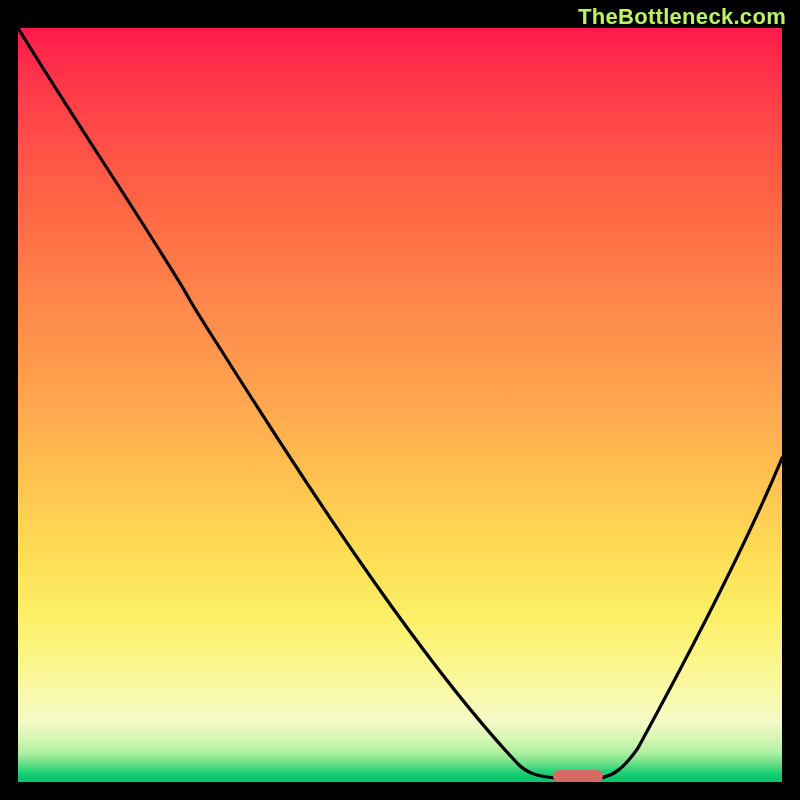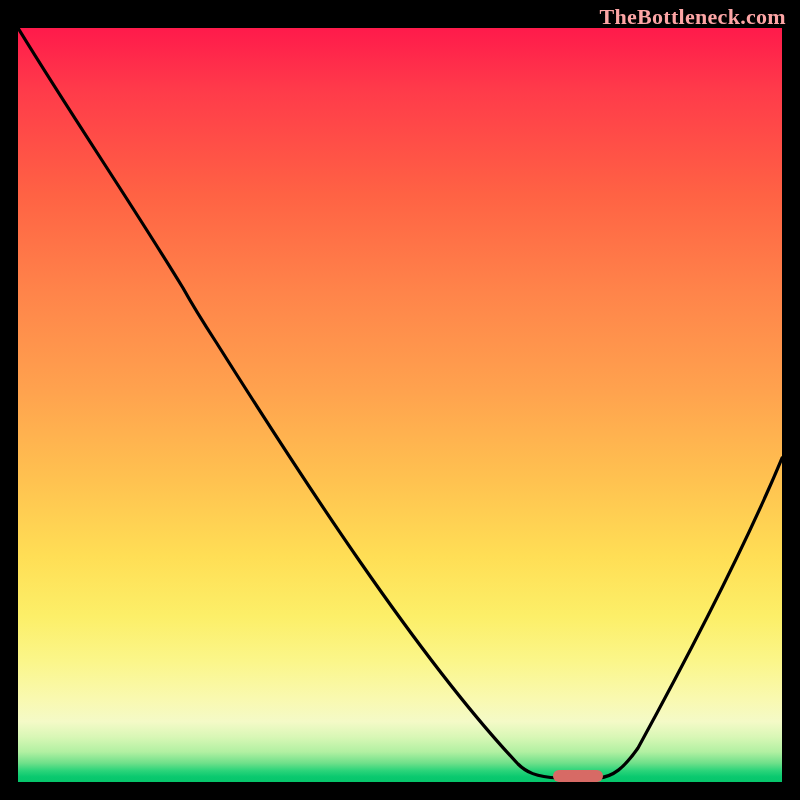--- a/index.html
+++ b/index.html
@@ -13,24 +13,24 @@
   .frame {
     position: relative;
     width: 800px;
     height: 800px;
     background: #000;
   }
   .watermark {
     position: absolute;
     top: 4px;
     right: 14px;
-    font-family: Liberation Serif, serif;
+    font-family: Liberation Sans, sans-serif;
     font-size: 22px;
     font-weight: 600;
-    color: #fca5a5;
+    color: #bef264;
     letter-spacing: 0.3px;
     text-align: center;
   }
   .plot-area {
     position: absolute;
     left: 18px;
     top: 28px;
     width: 764px;
     height: 754px;
     

